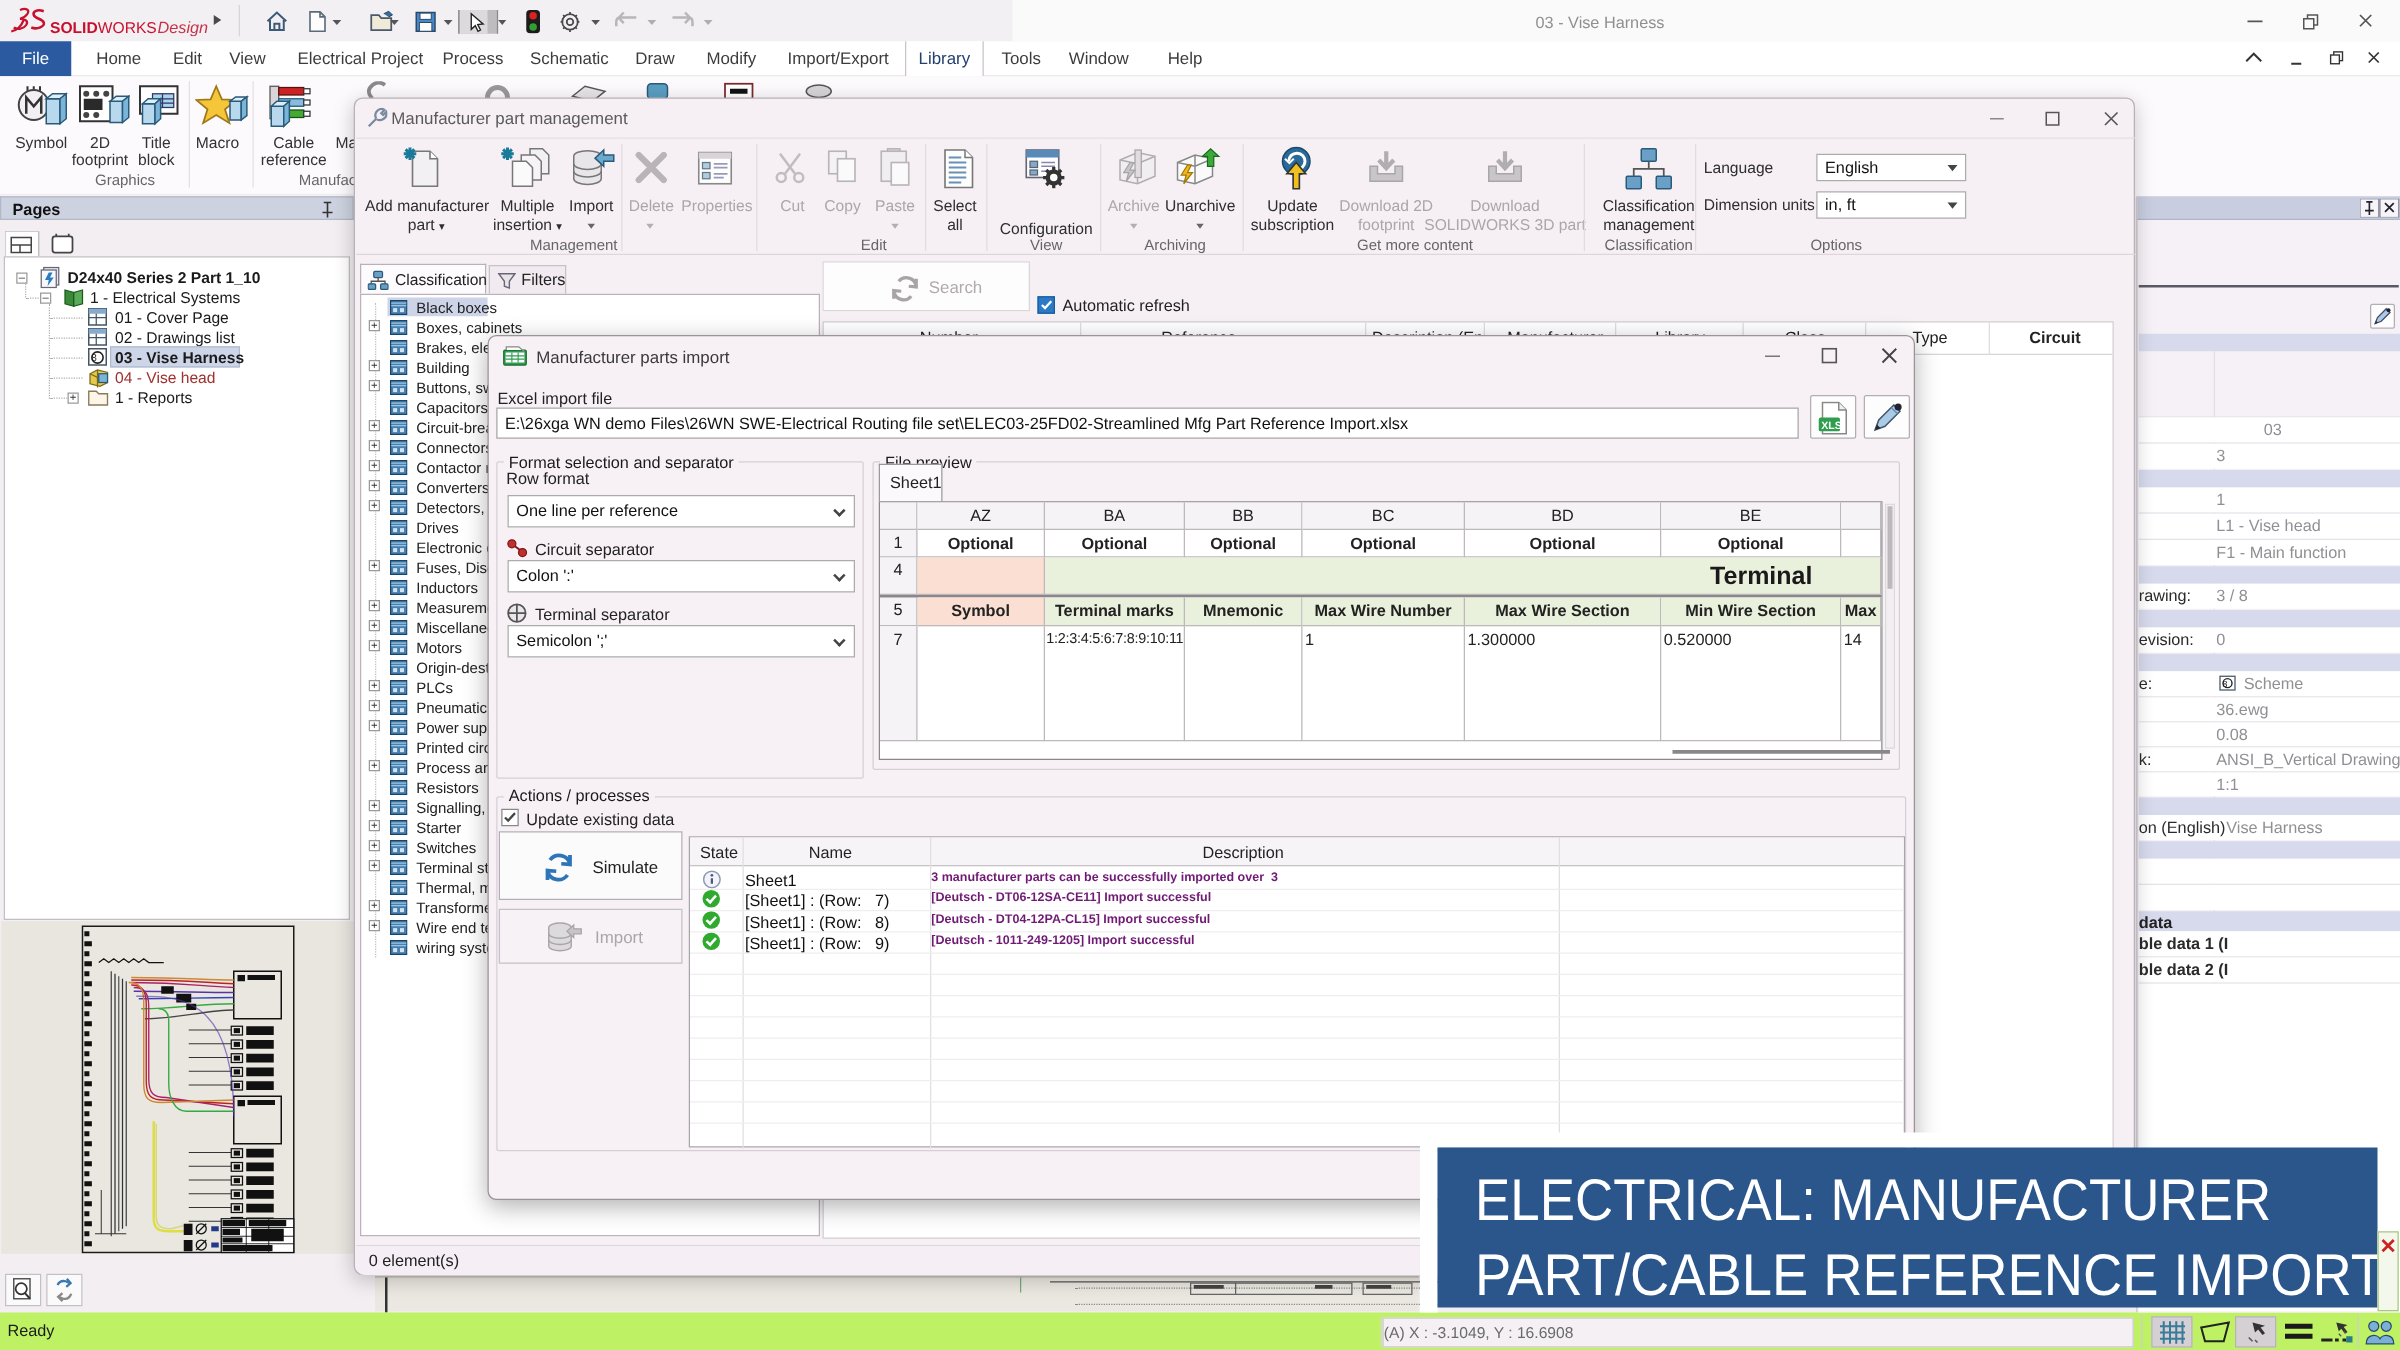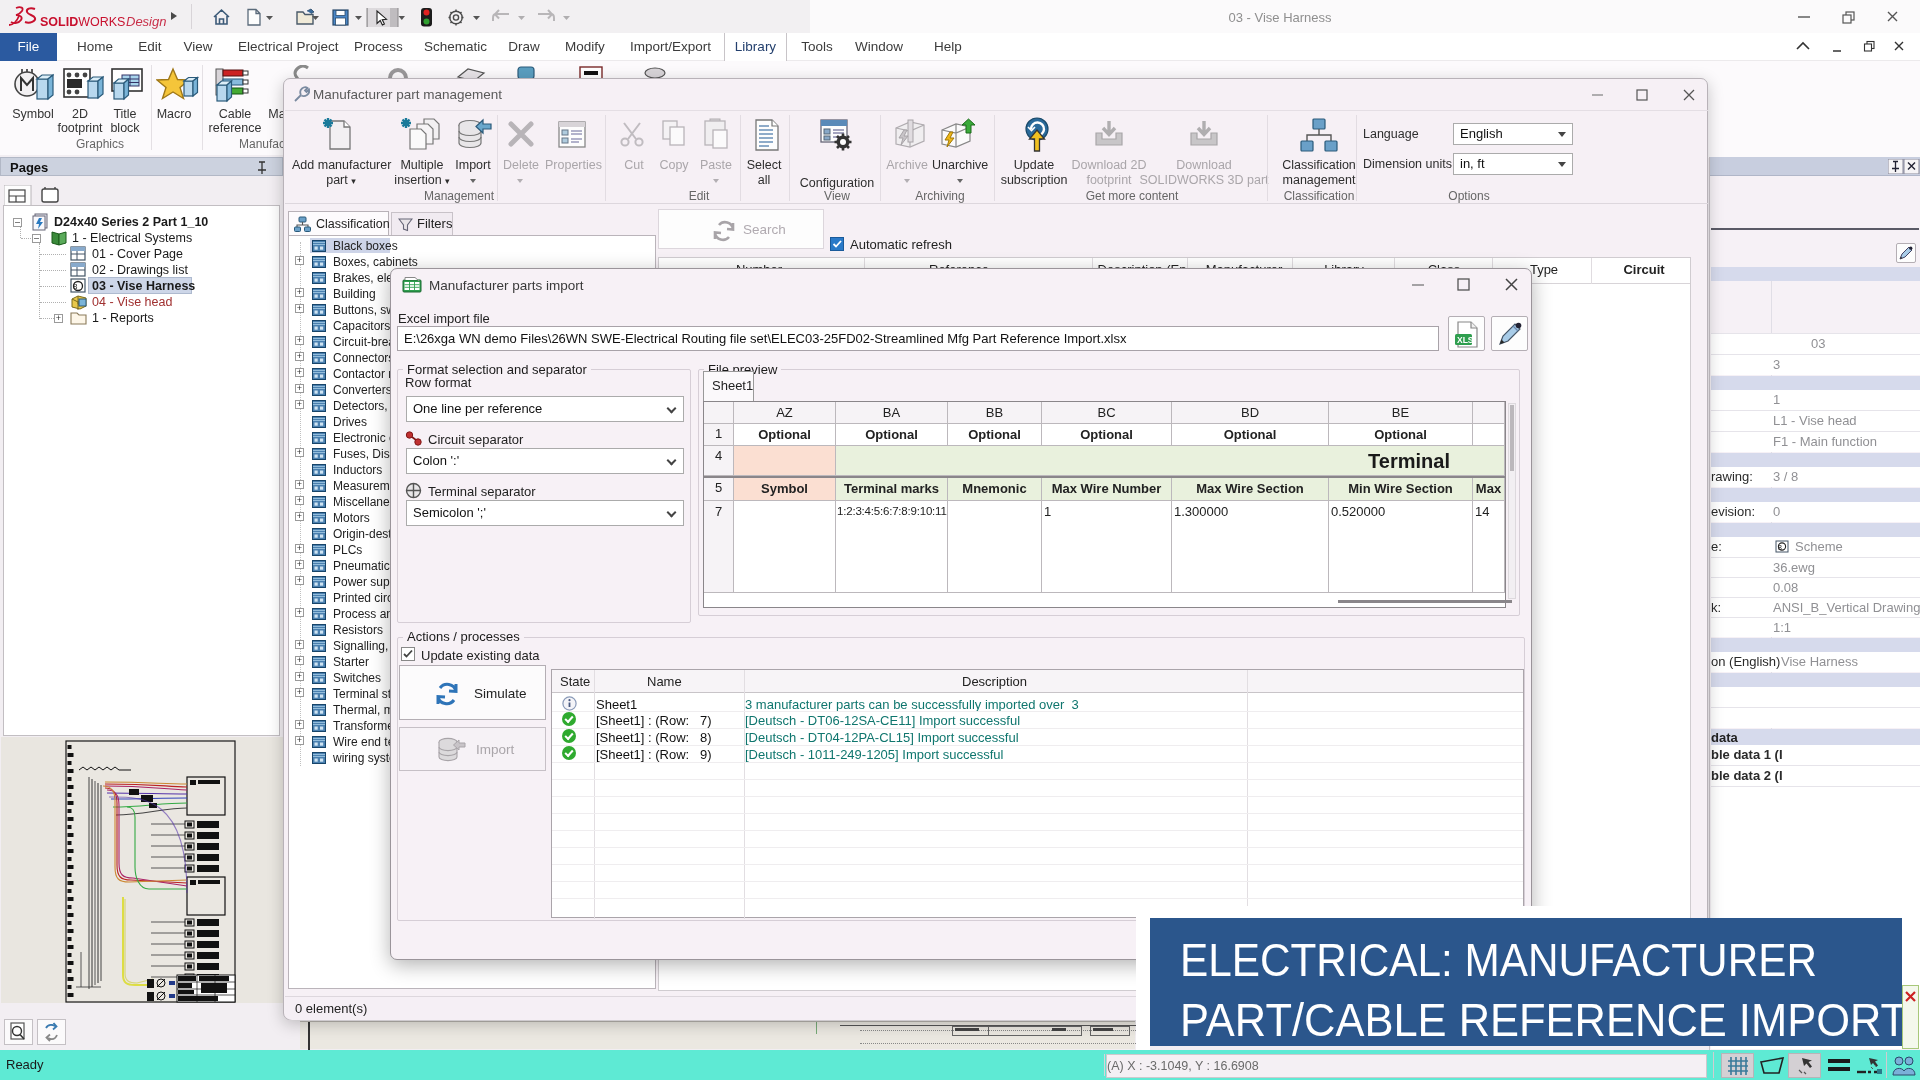--- a/index.html
+++ b/index.html
@@ -26,21 +26,21 @@
 #pages { position:absolute; left:0; top:155px; width:283px; height:848px; background:#f2eef2; }
 #pageshdr { position:absolute; left:0; top:2px; width:283px; height:19px; background:#ccd2df; border:1px solid #b2b8c6; }
 #pageshdr .t { position:absolute; left:9px; top:2px; font-weight:bold; font-size:13px; color:#101010; }
 #pagestree { position:absolute; left:3px; top:50px; width:277px; height:531px; background:#fff; border:1px solid #c2bec2; }
 .titem { position:absolute; font-size:12.5px; white-space:nowrap; color:#1a1a1a; }
 .texp { position:absolute; width:9px; height:9px; border:1px solid #9a9a9a; background:#fff; font-size:9px; line-height:7px; text-align:center; color:#333; }
 
 #thumb { position:absolute; left:1px; top:737px; width:282px; height:266px; background:#e9e6e0; }
 .toolbtn { position:absolute; background:#fbfafb; border:1px solid #c4c0c4; }
 
-#statusbar { position:absolute; left:0; top:1050px; width:1920px; height:30px; background:#5eead4; }
+#statusbar { position:absolute; left:0; top:1050px; width:1920px; height:30px; background:#bef264; }
 #ready { position:absolute; left:6px; top:7px; font-size:13px; color:#1a1a1a; }
 #coords { position:absolute; left:1107px; top:9px; font-size:12.5px; color:#6a6a6a; white-space:nowrap; }
 
 #rightpanel { position:absolute; left:1709px; top:157px; width:211px; height:893px; background:#f6f1f6; border-left:1px solid #cac4ca; }
 .rphdr { position:absolute; left:0px; top:0px; width:211px; height:19px; background:#c8cedf; border-bottom:1px solid #b0b6c8; }
 .rpband { position:absolute; left:1px; width:209px; height:14px; background:#d6daec; }
 .rprow { position:absolute; left:1px; width:209px; background:#fff; }
 .rpval { position:absolute; left:62px; color:#909094; font-size:13px; white-space:nowrap; }
 .rplab { position:absolute; left:0px; color:#2a2a2a; font-size:13px; white-space:nowrap; }
 .rpline { position:absolute; left:1px; width:209px; height:1px; background:#e6e4ea; }
@@ -71,21 +71,21 @@
 .field { position:absolute; background:#fff; border:1px solid #a8a2a8; font-size:13px; color:#111; }
 .iconbtn { position:absolute; background:#fdfdfd; border:1px solid #b4aeb4; border-radius:2px; }
 
 .gcell { position:absolute; border-right:1px solid #bcb8bc; border-bottom:1px solid #bcb8bc; font-size:13px; overflow:hidden; }
 .ghead { background:#f6f3f6; text-align:center; color:#222; }
 .gc-pink { background:#fbdfd2; }
 .gc-green { background:#e9f1dd; }
 
 #stattbl { position:absolute; left:160px; top:400px; width:973px; height:249px; background:#fff; border:1px solid #aaa4aa; }
 .stname { position:absolute; left:35px; font-size:13px; color:#111; white-space:pre; }
-.stdesc { position:absolute; left:197px; font-size:13px; color:#0f766e; white-space:pre; }
+.stdesc { position:absolute; left:197px; font-size:10px; color:#701a75; white-space:pre;font-weight:bold; }
 .stline { position:absolute; left:0; width:100%; height:1px; background:#efedef; }
 .stcol { position:absolute; top:0; width:1px; height:249px; background:#e2dee2; }
 
 #bannerL1 { position:absolute; left:1136px; top:906px; width:420px; height:12px; background:#fff; }
 #bannerL2 { position:absolute; left:1136px; top:906px; width:14px; height:144px; background:#fff; }
 #banner { position:absolute; left:1150px; top:918px; width:752px; height:128px; background:#2b568c; color:#fff; }
 #banner .l1 { position:absolute; left:30px; top:14px; font-size:47px; white-space:nowrap; transform-origin:left top; transform:scaleX(0.9); }
 #banner .l2 { position:absolute; left:30px; top:74px; font-size:47px; white-space:nowrap; transform-origin:left top; transform:scaleX(0.925); }
 .check-green { position:absolute; width:14px; height:14px; border-radius:50%; background:#2faa2f; }
 .check-green:after { content:""; position:absolute; left:3.2px; top:3.6px; width:6px; height:3px; border-left:2px solid #fff; border-bottom:2px solid #fff; transform:rotate(-48deg); }

